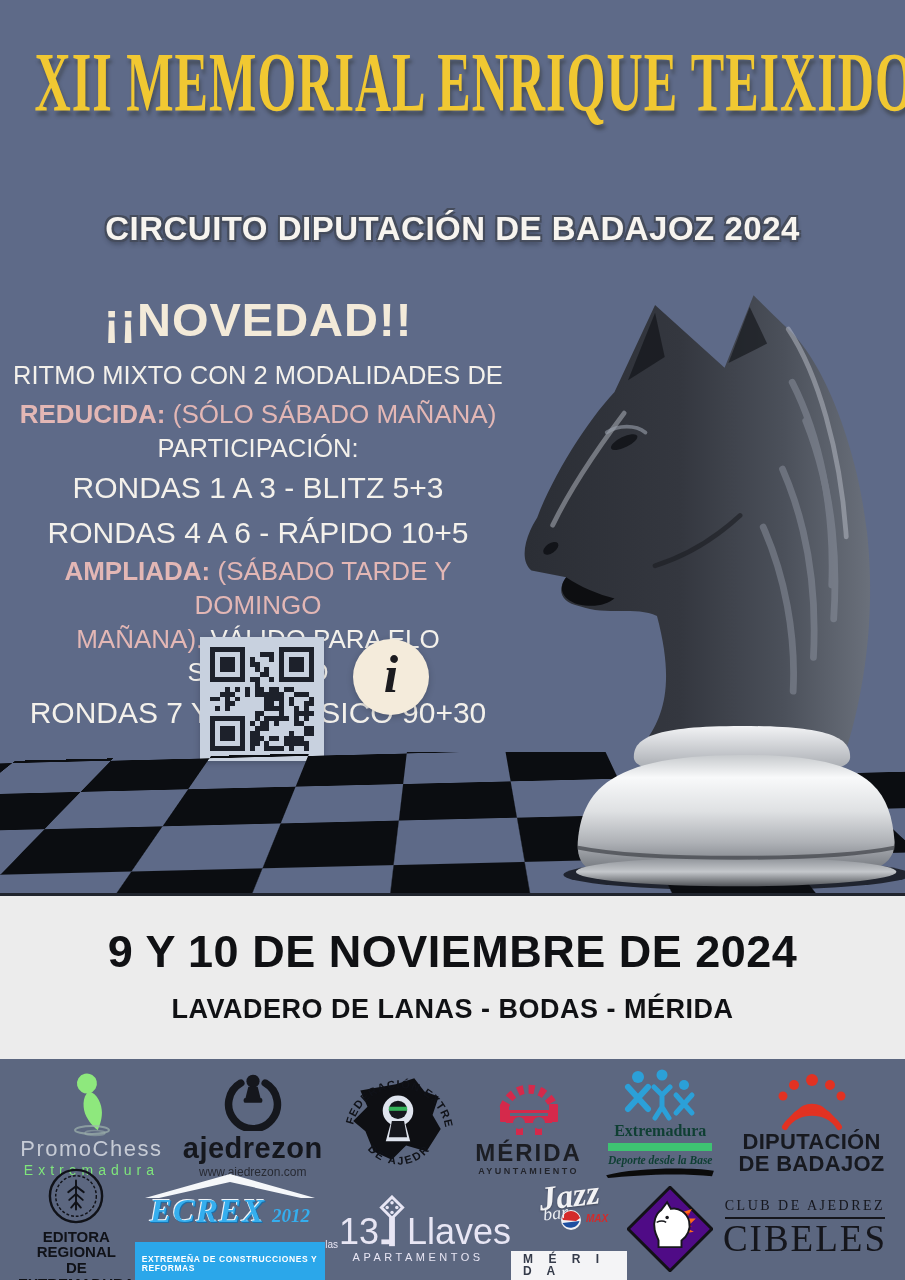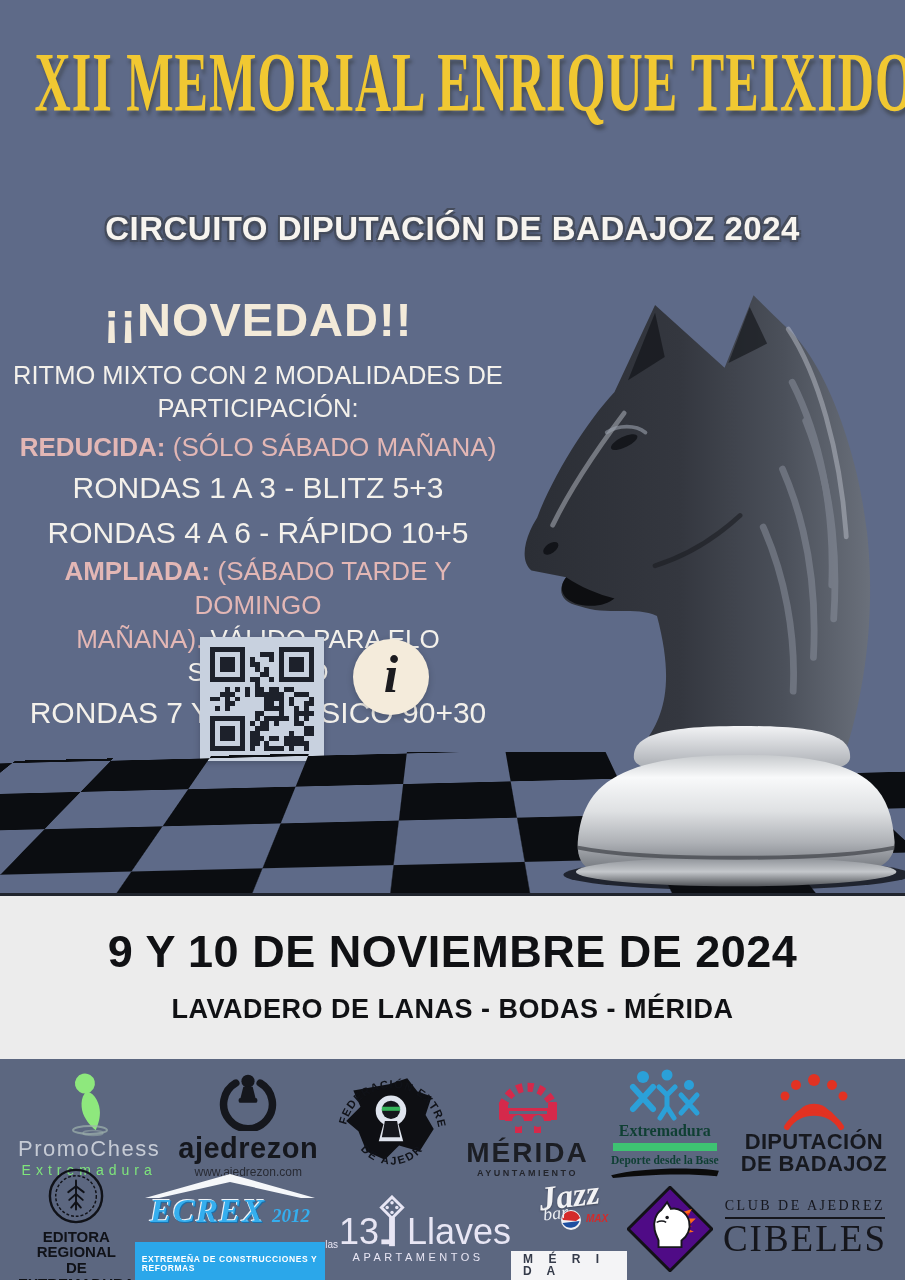--- a/index.html
+++ b/index.html
@@ -54,25 +54,25 @@
   .sponsors{position:absolute;left:0;top:1059px;width:100%;height:221px;background:#5c6780;}
   .srow{display:flex;align-items:center;justify-content:space-evenly;}
   .srow1{height:118px;padding-top:6px;}
   .srow2{height:92px;padding:0 18px;}
   .logo{display:flex;flex-direction:column;align-items:center;line-height:1.05;}
 
   .promochess-name{font-size:22px;color:#c6cbd5;letter-spacing:1.5px;}
   .promochess-sub{font-size:14px;color:#7fe57b;letter-spacing:5px;margin-top:3px;}
   .ajz-name{font-size:29px;font-weight:700;color:#15171d;letter-spacing:.5px;margin-top:2px;}
   .ajz-url{font-size:12px;color:#272a33;margin-top:3px;}
-  .merida-name{font-size:28px;font-weight:700;color:#1c1e24;letter-spacing:2px;margin-top:2px;}
+  .merida-name{font-size:24px;font-weight:700;color:#1c1e24;letter-spacing:2px;margin-top:2px;}
   .merida-sub{font-size:9px;font-weight:700;color:#23252c;letter-spacing:2.5px;margin-top:2px;}
   .ext-name{font-family:"Liberation Serif",serif;font-size:16px;font-weight:700;color:#0f3f33;margin-top:2px;}
   .ext-bar{width:104px;height:8px;background:#3ec372;margin:3px 0;}
-  .ext-tag{font-family:"Liberation Serif",serif;font-size:11.5px;font-weight:700;color:#0f3f33;}
+  .ext-tag{font-family:"Liberation Serif",serif;font-style:italic;font-size:11.5px;font-weight:700;color:#0f3f33;}
   .dip-text{font-size:22px;font-weight:700;color:#17191f;letter-spacing:.3px;text-align:center;line-height:1;}
   .edr-text{font-size:15px;font-weight:700;color:#101218;text-align:center;margin-top:4px;}
   .ecrex-row{display:flex;align-items:baseline;gap:7px;margin-top:-4px;font-family:Liberation Serif, serif;}
   .ecrex-name{font-size:33px;font-weight:700;font-style:italic;color:#35aeee;
     text-shadow:-1px -1px 0 #eef3f8,1px 1px 0 #1b6ea9;letter-spacing:1px;}
   .ecrex-year{font-size:19px;font-weight:700;font-style:italic;color:#35aeee;}
   .ecrex-bar{margin-top:14px;background:#2ba7ea;color:#fff;font-size:8.5px;font-weight:700;
     letter-spacing:.6px;padding:13px 7px;}
   .llaves{color:#e8e6f4;}
   .llaves-row{display:flex;align-items:flex-end;}
@@ -102,22 +102,22 @@
 <div class="poster">
 
   <div class="title-wrap">
     <span>XII MEMORIAL ENRIQUE TEIXIDOR</span>
   </div>
   <div class="subtitle">CIRCUITO DIPUTACIÓN DE BADAJOZ 2024</div>
 
   <div class="info-col">
     <div class="novedad">¡¡NOVEDAD!!</div>
     <div class="line">RITMO MIXTO CON 2 MODALIDADES DE</div>
+    <div class="line" style="font-size:26px;margin-top:6px;"><span class="pink b">REDUCIDA:</span><span class="pink"> (SÓLO SÁBADO MAÑANA)</span></div>
     <div class="line">PARTICIPACIÓN:</div>
-    <div class="line" style="font-size:26px;margin-top:6px;"><span class="pink b">REDUCIDA:</span><span class="pink"> (SÓLO SÁBADO MAÑANA)</span></div>
     <div class="line big">RONDAS 1 A 3 - BLITZ 5+3</div>
     <div class="line big">RONDAS 4 A 6 - RÁPIDO 10+5</div>
     <div class="line" style="font-size:26px;"><span class="pink b">AMPLIADA:</span><span class="pink"> (SÁBADO TARDE Y DOMINGO</span></div>
     <div class="line" style="font-size:26px;"><span class="pink">MAÑANA).</span><span> VÁLIDO PARA ELO STANDARD</span></div>
     <div class="line big">RONDAS 7 Y 8 - CLÁSICO 90+30</div>
   </div>
 
   <div class="qr-box">
     <svg viewBox="0 0 21 21" shape-rendering="crispEdges">
       <g fill="#1d212b">

